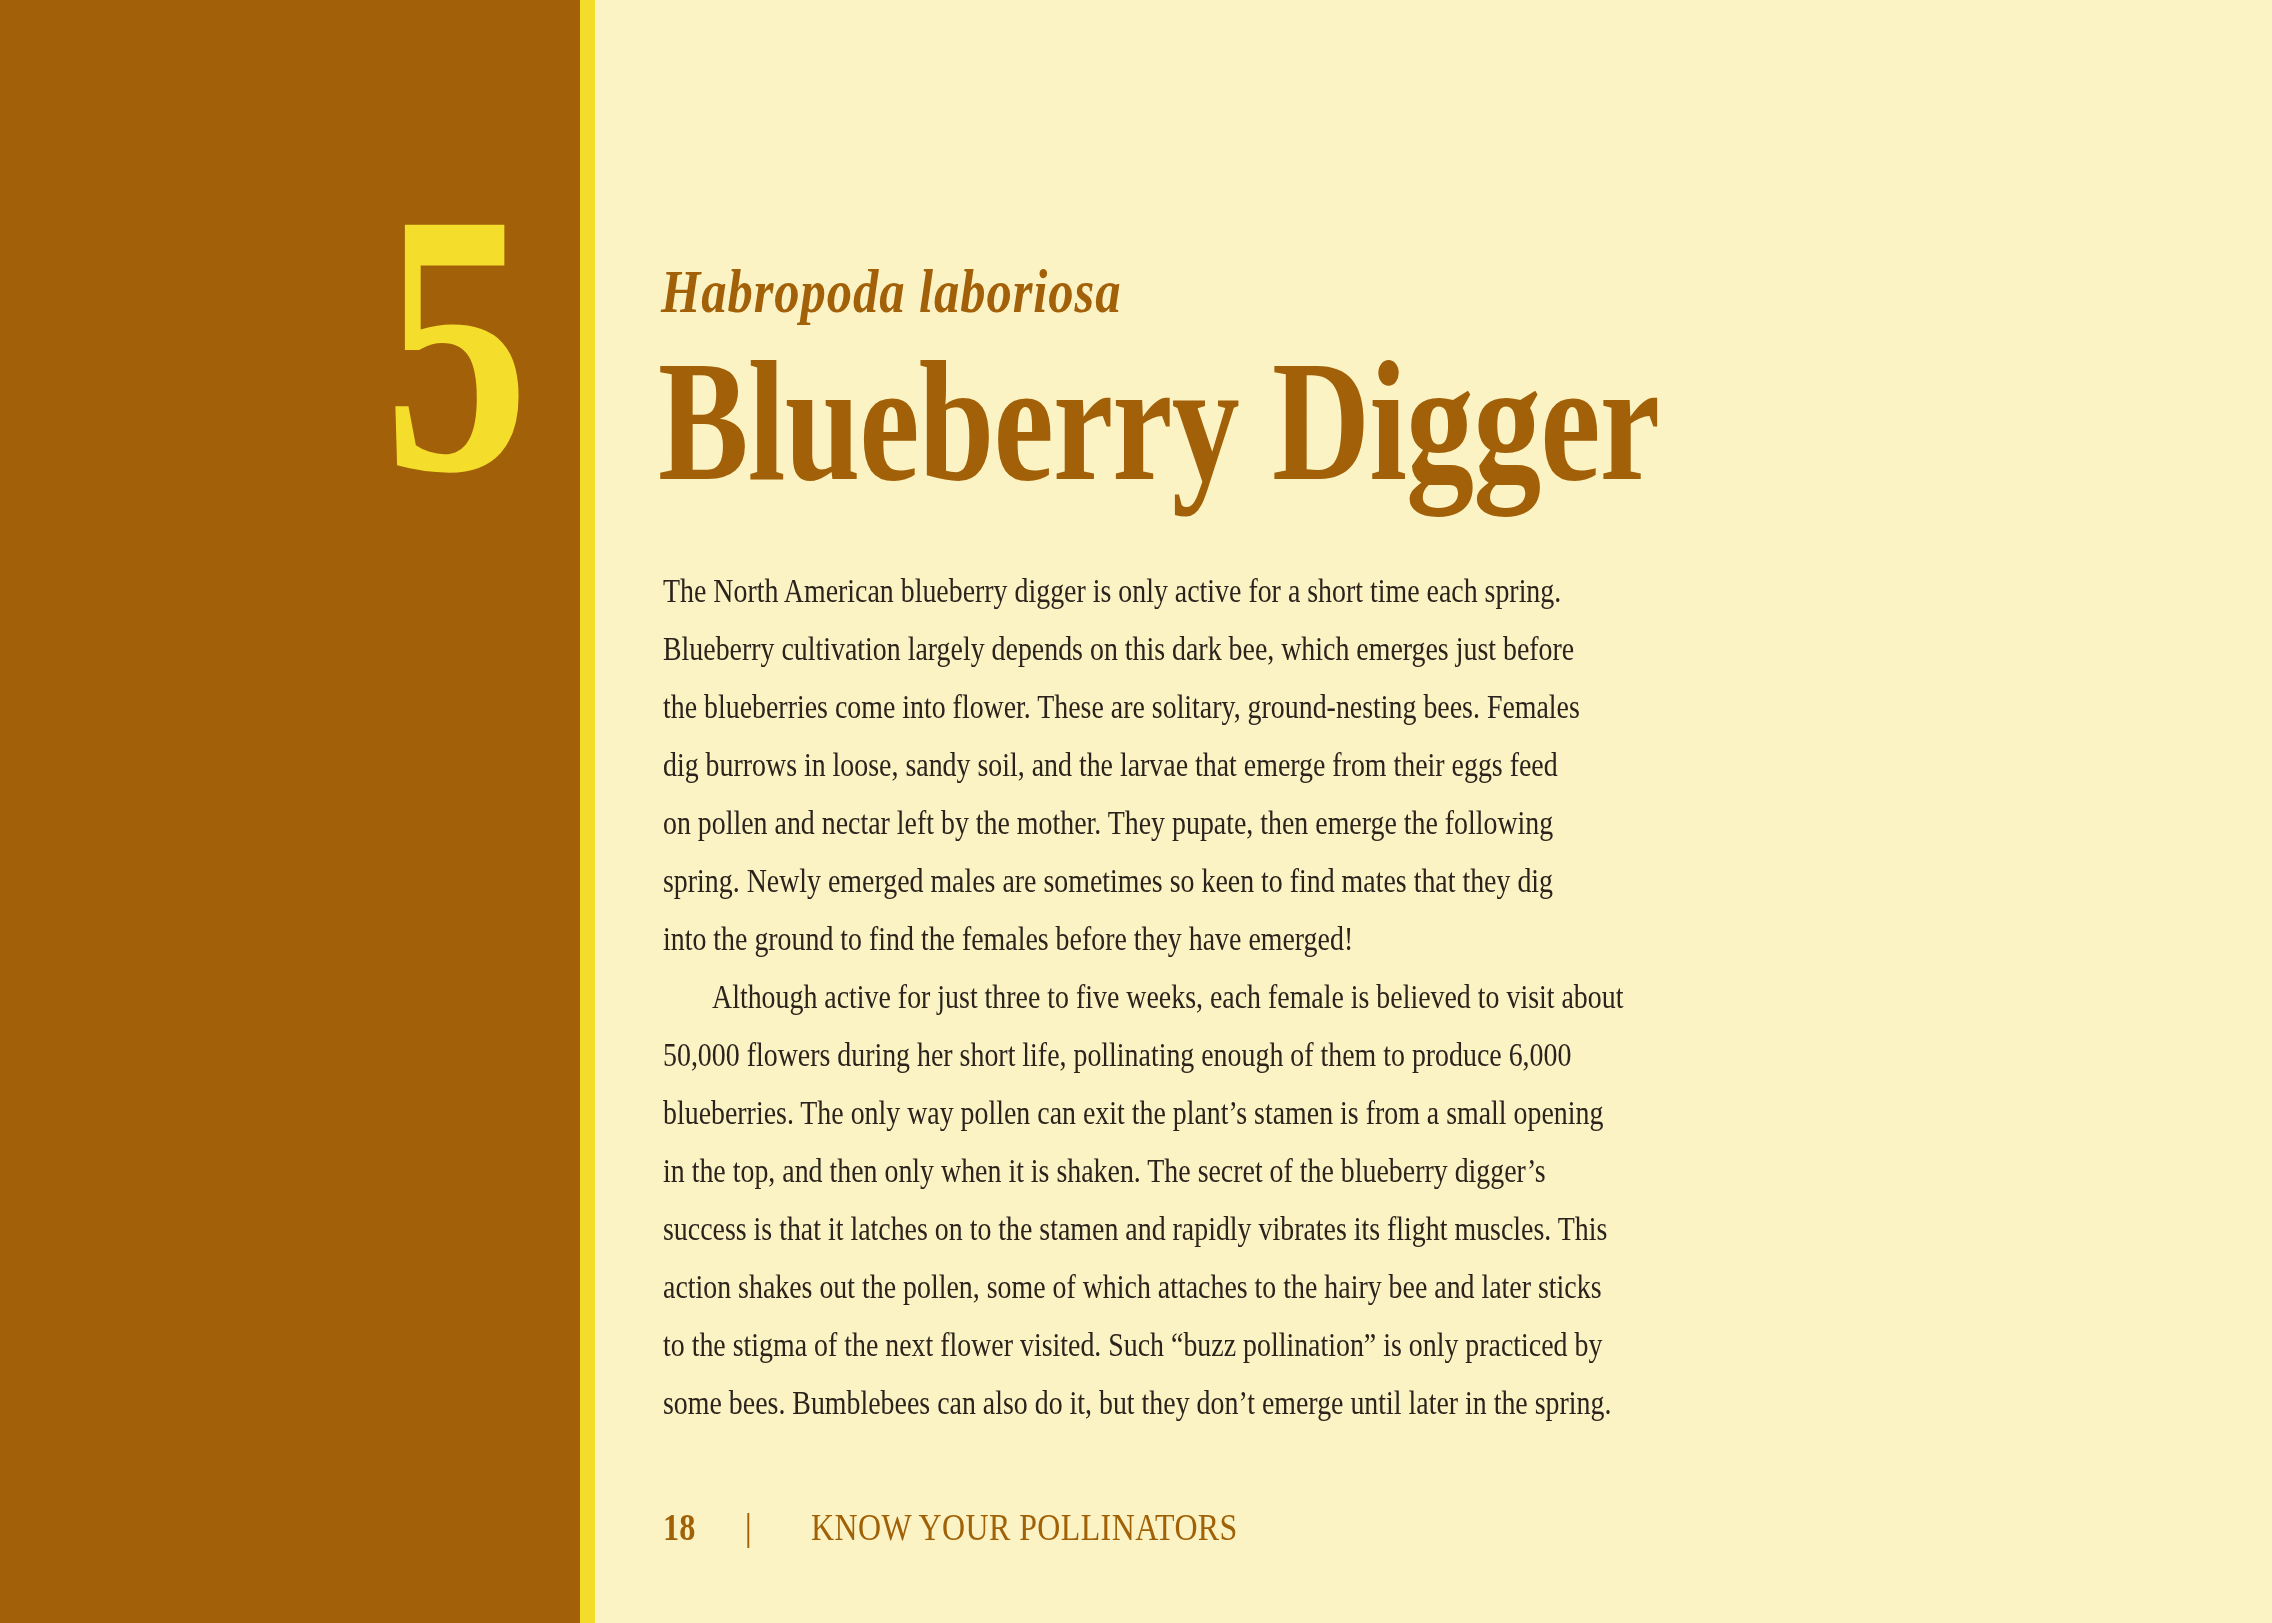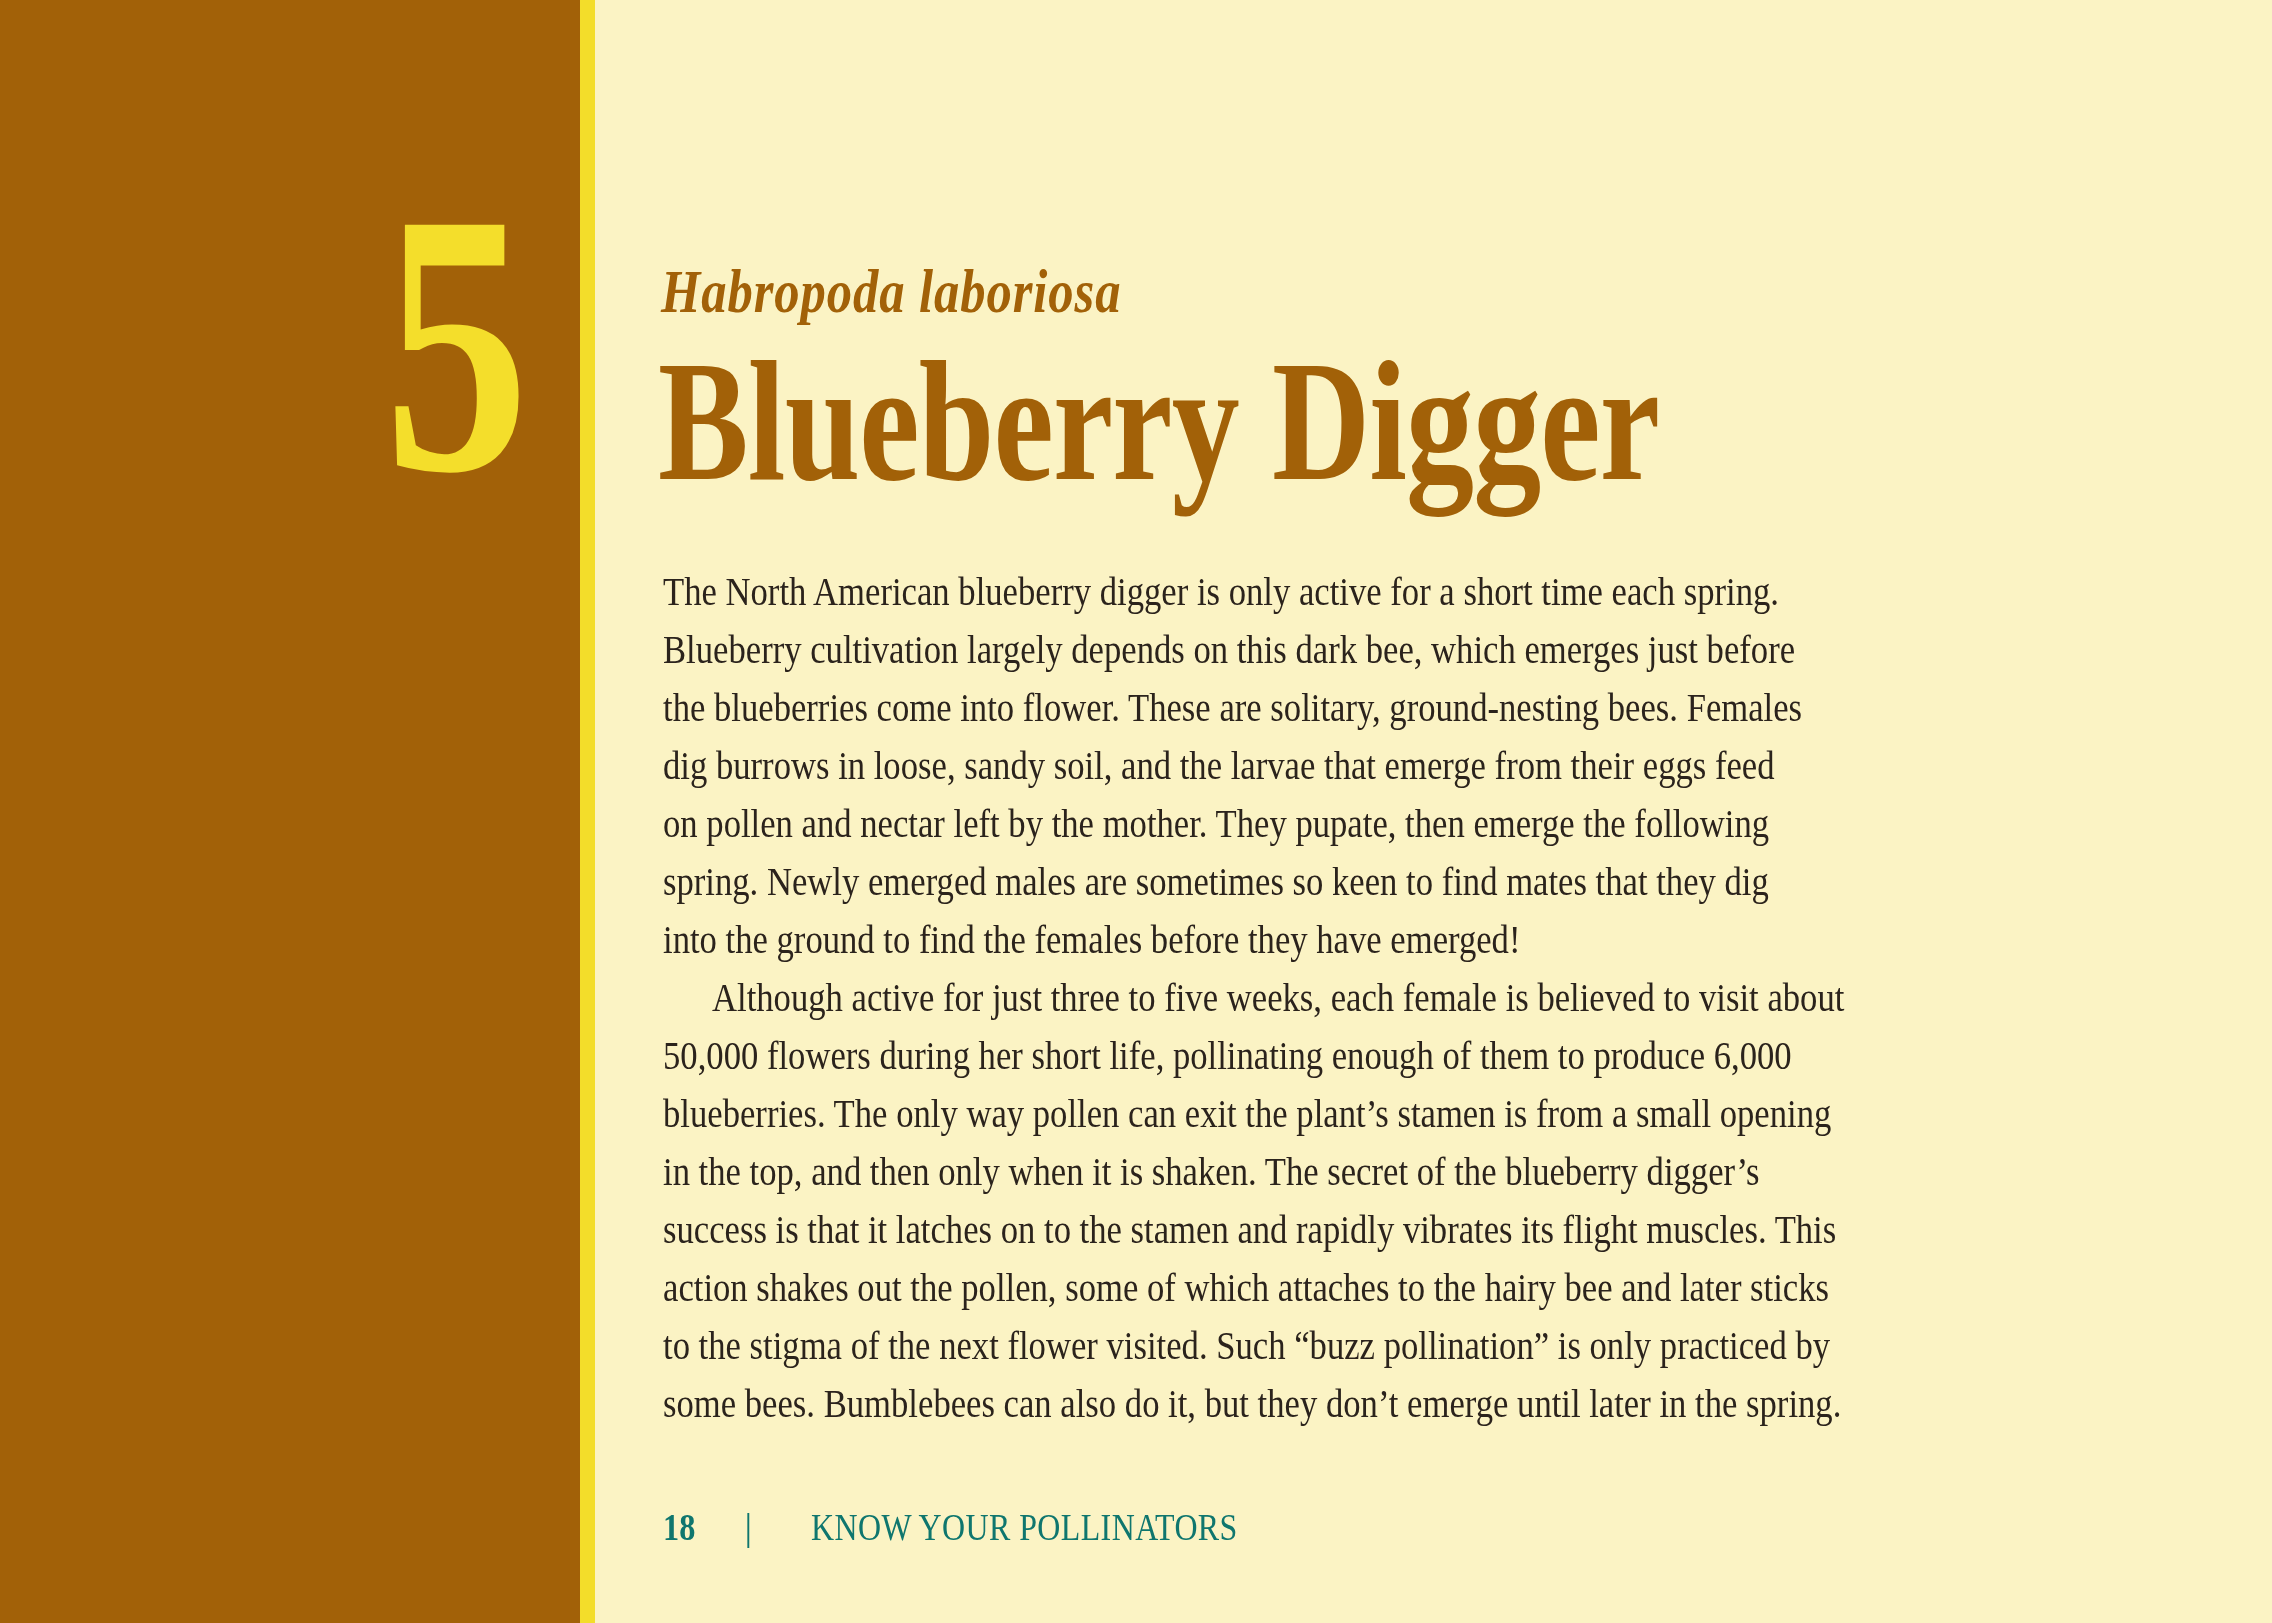--- a/index.html
+++ b/index.html
@@ -6,25 +6,25 @@
   body { width:2273px; height:1624px; position:relative; overflow:hidden; background:#fbf3c4; font-family:"Liberation Serif","DejaVu Serif",serif; }
   .sidebar { position:absolute; left:0; top:0; width:580px; height:1624px; background:#a26108; }
   .stripe { position:absolute; left:580px; top:0; width:14.6px; height:1624px; background:#f3dd2a; }
   .content { position:absolute; left:595px; top:0; right:0; height:1624px; background:#fbf3c4; }
 
   .chapter-num { position:absolute; left:303px; width:222px; top:157px; text-align:right; color:#f4de2b; font-weight:bold; font-size:373px; line-height:373px; letter-spacing:-5.4px; transform:scaleX(0.78); transform-origin:right center; }
 
   .sci-name { position:absolute; left:661px; top:259px; color:#a26108; font-style:italic; font-weight:bold; font-size:61px; line-height:65px; white-space:nowrap; transform:scaleX(0.83); transform-origin:left center; letter-spacing:1.1px; }
   .common-name { position:absolute; left:658px; top:335px; color:#a26108; font-weight:bold; font-size:172px; line-height:173px; white-space:nowrap; transform:scaleX(0.79); transform-origin:left center; letter-spacing:-1.1px; }
 
-  .body { position:absolute; left:663px; top:562px; width:1427px; color:#2b231c; font-size:41px; line-height:58px; }
+  .body { position:absolute; left:663px; top:562px; width:1427px; color:#2b231c; font-size:33px; line-height:58px; }
   .body-line { display:block; white-space:nowrap; transform:scaleX(0.845); transform-origin:left center; }
   .indent { padding-left:58px; }
 
-  .footer { position:absolute; left:663px; top:1503px; color:#0f766e; font-size:38px; line-height:49px; white-space:nowrap; }
+  .footer { position:absolute; left:663px; top:1503px; color:#a16207; font-size:38px; line-height:49px; white-space:nowrap; }
   .footer .pg { font-weight:bold; display:inline-block; transform:scaleX(0.85); transform-origin:left center; }
   .footer .sep { display:inline-block; margin-left:34px; margin-right:49px; font-size:38px; }
   .footer .title { display:inline-block; letter-spacing:0.5px; transform:scaleX(0.84); transform-origin:left center; }
 </style>
 </head>
 <body>
 
 <div class="sidebar">
   <div class="chapter-num">5</div>
 

